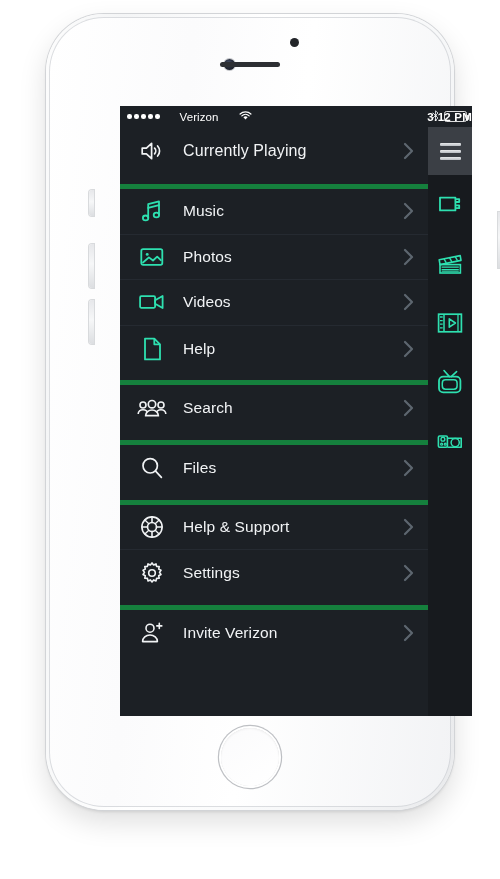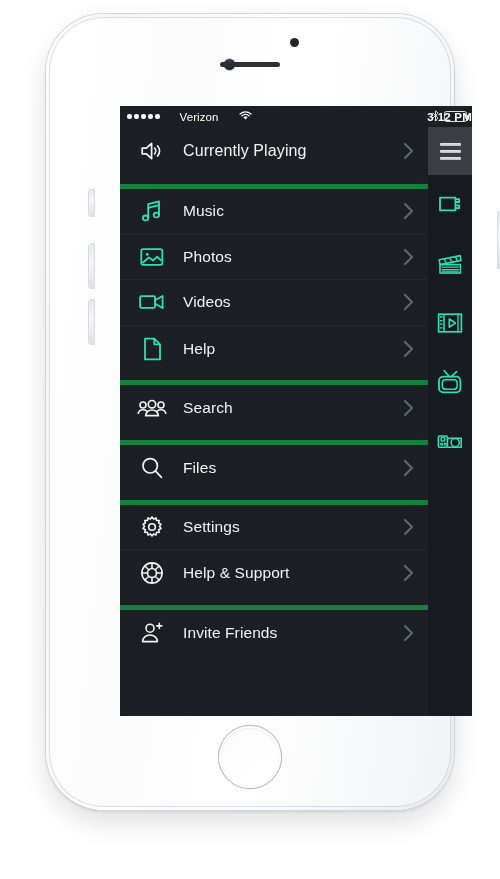--- a/index.html
+++ b/index.html
@@ -359,62 +359,62 @@
             </span>
           </div>
         </div>
 
         <div class="group-gap"></div>
 
         <div class="menu-group">
           <div class="menu-row">
             <span class="row-icon">
               <svg width="24" height="24" viewBox="0 0 24 24">
-                <circle cx="12" cy="12" r="3.3" stroke="#f1f3f5" stroke-width="1.6" fill="none"></circle>
-                <path d="M12 1.9 l1.6 2.0 2.4 -1.0 0.6 2.5 2.6 0.2 -0.5 2.5 2.3 1.2 -1.5 2.1 1.5 2.1 -2.3 1.2 0.5 2.5 -2.6 0.2 -0.6 2.5 -2.4 -1.0 -1.6 2.0 -1.6 -2.0 -2.4 1.0 -0.6 -2.5 -2.6 -0.2 0.5 -2.5 -2.3 -1.2 1.5 -2.1 -1.5 -2.1 2.3 -1.2 -0.5 -2.5 2.6 -0.2 0.6 -2.5 2.4 1.0 Z" stroke="#f1f3f5" stroke-width="1.6" fill="none" stroke-linejoin="round"></path>
-              </svg>
-            </span>
-            <span class="row-label">Settings</span>
-            <span class="row-chevron">
-              <svg width="11" height="18" viewBox="0 0 11 18">
-                <path d="M2 2 L9 9 L2 16" stroke="#5d666f" stroke-width="2.2" fill="none" stroke-linecap="round" stroke-linejoin="round"></path>
-              </svg>
-            </span>
-          </div>
-
-          <div class="menu-row">
-            <span class="row-icon">
-              <svg width="24" height="24" viewBox="0 0 24 24">
                 <circle cx="12" cy="12" r="10.1" stroke="#f1f3f5" stroke-width="1.6" fill="none"></circle>
                 <circle cx="12" cy="12" r="4.5" stroke="#f1f3f5" stroke-width="1.6" fill="none"></circle>
                 <path d="M12 1.9 V7.5 M12 16.5 V22.1 M1.9 12 H7.5 M16.5 12 H22.1" stroke="#f1f3f5" stroke-width="1.6" stroke-linecap="round"></path>
                 <path d="M4.9 4.9 L8.8 8.8 M15.2 15.2 L19.1 19.1 M19.1 4.9 L15.2 8.8 M8.8 15.2 L4.9 19.1" stroke="#f1f3f5" stroke-width="1.35" stroke-linecap="round"></path>
               </svg>
             </span>
             <span class="row-label">Help &amp; Support</span>
             <span class="row-chevron">
               <svg width="11" height="18" viewBox="0 0 11 18">
                 <path d="M2 2 L9 9 L2 16" stroke="#5d666f" stroke-width="2.2" fill="none" stroke-linecap="round" stroke-linejoin="round"></path>
               </svg>
             </span>
           </div>
+
+          <div class="menu-row">
+            <span class="row-icon">
+              <svg width="24" height="24" viewBox="0 0 24 24">
+                <circle cx="12" cy="12" r="3.3" stroke="#f1f3f5" stroke-width="1.6" fill="none"></circle>
+                <path d="M12 1.9 l1.6 2.0 2.4 -1.0 0.6 2.5 2.6 0.2 -0.5 2.5 2.3 1.2 -1.5 2.1 1.5 2.1 -2.3 1.2 0.5 2.5 -2.6 0.2 -0.6 2.5 -2.4 -1.0 -1.6 2.0 -1.6 -2.0 -2.4 1.0 -0.6 -2.5 -2.6 -0.2 0.5 -2.5 -2.3 -1.2 1.5 -2.1 -1.5 -2.1 2.3 -1.2 -0.5 -2.5 2.6 -0.2 0.6 -2.5 2.4 1.0 Z" stroke="#f1f3f5" stroke-width="1.6" fill="none" stroke-linejoin="round"></path>
+              </svg>
+            </span>
+            <span class="row-label">Settings</span>
+            <span class="row-chevron">
+              <svg width="11" height="18" viewBox="0 0 11 18">
+                <path d="M2 2 L9 9 L2 16" stroke="#5d666f" stroke-width="2.2" fill="none" stroke-linecap="round" stroke-linejoin="round"></path>
+              </svg>
+            </span>
+          </div>
         </div>
 
         <div class="group-gap"></div>
 
         <div class="menu-group">
           <div class="menu-row">
             <span class="row-icon">
               <svg width="24" height="24" viewBox="0 0 24 24">
                 <circle cx="10.0" cy="7.2" r="4.0" stroke="#f1f3f5" stroke-width="1.6" fill="none"></circle>
                 <path d="M2.6 20.6 a7.4 6.6 0 0 1 14.8 0 Z" stroke="#f1f3f5" stroke-width="1.6" fill="none" stroke-linejoin="round"></path>
                 <path d="M19.3 2.4 V7.4 M16.8 4.9 H21.8" stroke="#f1f3f5" stroke-width="1.6" stroke-linecap="round"></path>
               </svg>
             </span>
-            <span class="row-label">Invite Friends</span>
+            <span class="row-label">Invite Verizon</span>
             <span class="row-chevron">
               <svg width="11" height="18" viewBox="0 0 11 18">
                 <path d="M2 2 L9 9 L2 16" stroke="#5d666f" stroke-width="2.2" fill="none" stroke-linecap="round" stroke-linejoin="round"></path>
               </svg>
             </span>
           </div>
         </div>
       </div>
 
       <div id="rail">

